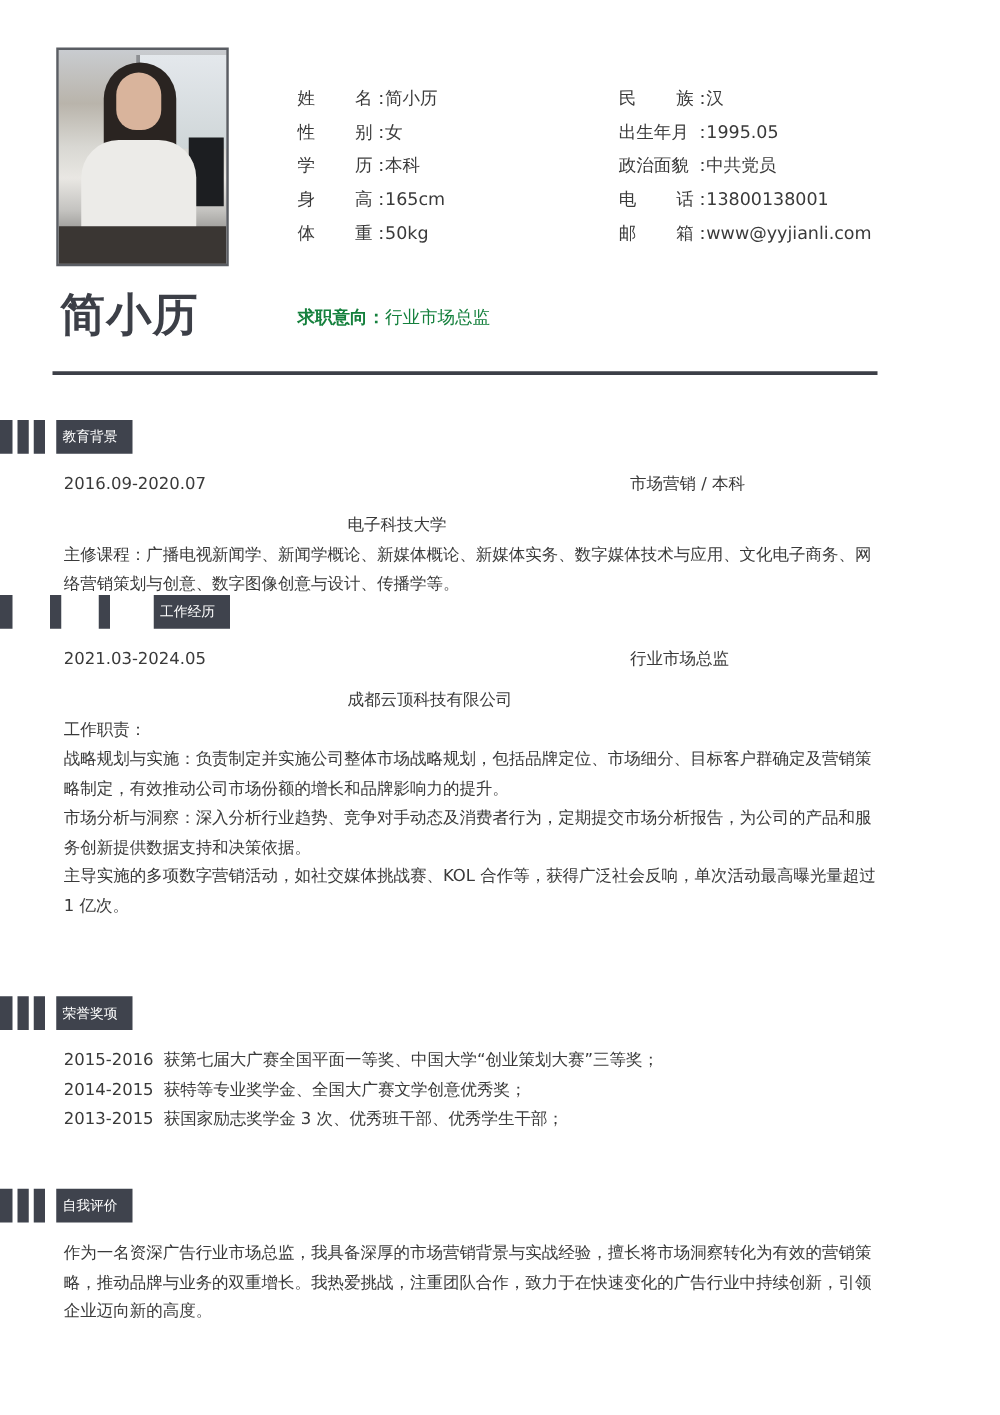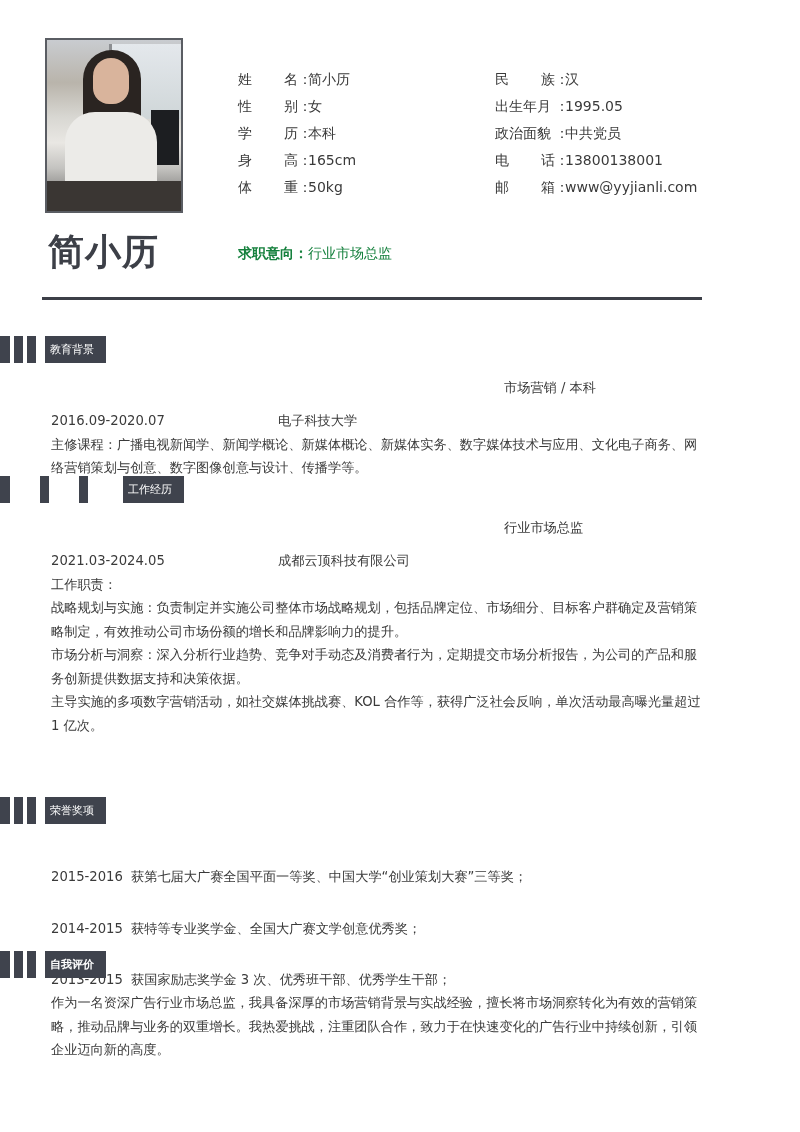--- a/index.html
+++ b/index.html
@@ -37,23 +37,23 @@
 
   .sec-head { position: absolute; left: 0; height: 27px; display: flex; align-items: stretch; }
   .sec-head .bar { width: 9px; background: #3f434d; margin-right: 4px; }
   .sec-head .bar.first { width: 10px; }
   .sec-head .title {
     margin-left: 5px; background: #3f434d; color: #ffffff; font-size: 11px; line-height: 27px; padding: 0 12px 0 5px;
   }
 
   .content { position: absolute; left: 51px; width: 650px; font-size: 13.2px; line-height: 23.5px; color: #3a3a3a; }
   .triple { display: flex; }
-  .triple .c1 { width: 227px; margin-top: 33px; }
+  .triple .c1 { width: 227px; }
   .triple .c2 { width: 226px; margin-top: 33px; }
-  .award { display: flex; margin-top: 28px; }
+  .award { display: flex; }
   .award .yr { width: 80px; white-space: nowrap; }
 </style>
 </head>
 <body>
 
 <div class="photo">
   <div class="window"></div>
   <div class="monitor"></div>
   <div class="hair"></div>
   <div class="face"></div>
@@ -195,21 +195,21 @@
   <div class="award">
     <span class="yr">2014-2015</span>
     <span>获特等专业奖学金、全国大广赛文学创意优秀奖；</span>
   </div>
   <div class="award">
     <span class="yr">2013-2015</span>
     <span>获国家励志奖学金 3 次、优秀班干部、优秀学生干部；</span>
   </div>
 </div>
 
-<div class="sec-head" style="top:951px;font-weight:bold;">
+<div class="sec-head" style="top:951px;">
   <span class="bar first"></span>
   <span class="bar"></span>
   <span class="bar"></span>
   <span class="title">自我评价</span>
 </div>
 <div class="content" style="top:991px;">
   <div>作为一名资深广告行业市场总监，我具备深厚的市场营销背景与实战经验，擅长将市场洞察转化为有效的营销策略，推动品牌与业务的双重增长。我热爱挑战，注重团队合作，致力于在快速变化的广告行业中持续创新，引领企业迈向新的高度。</div>
 </div>
 
 </body></html>

